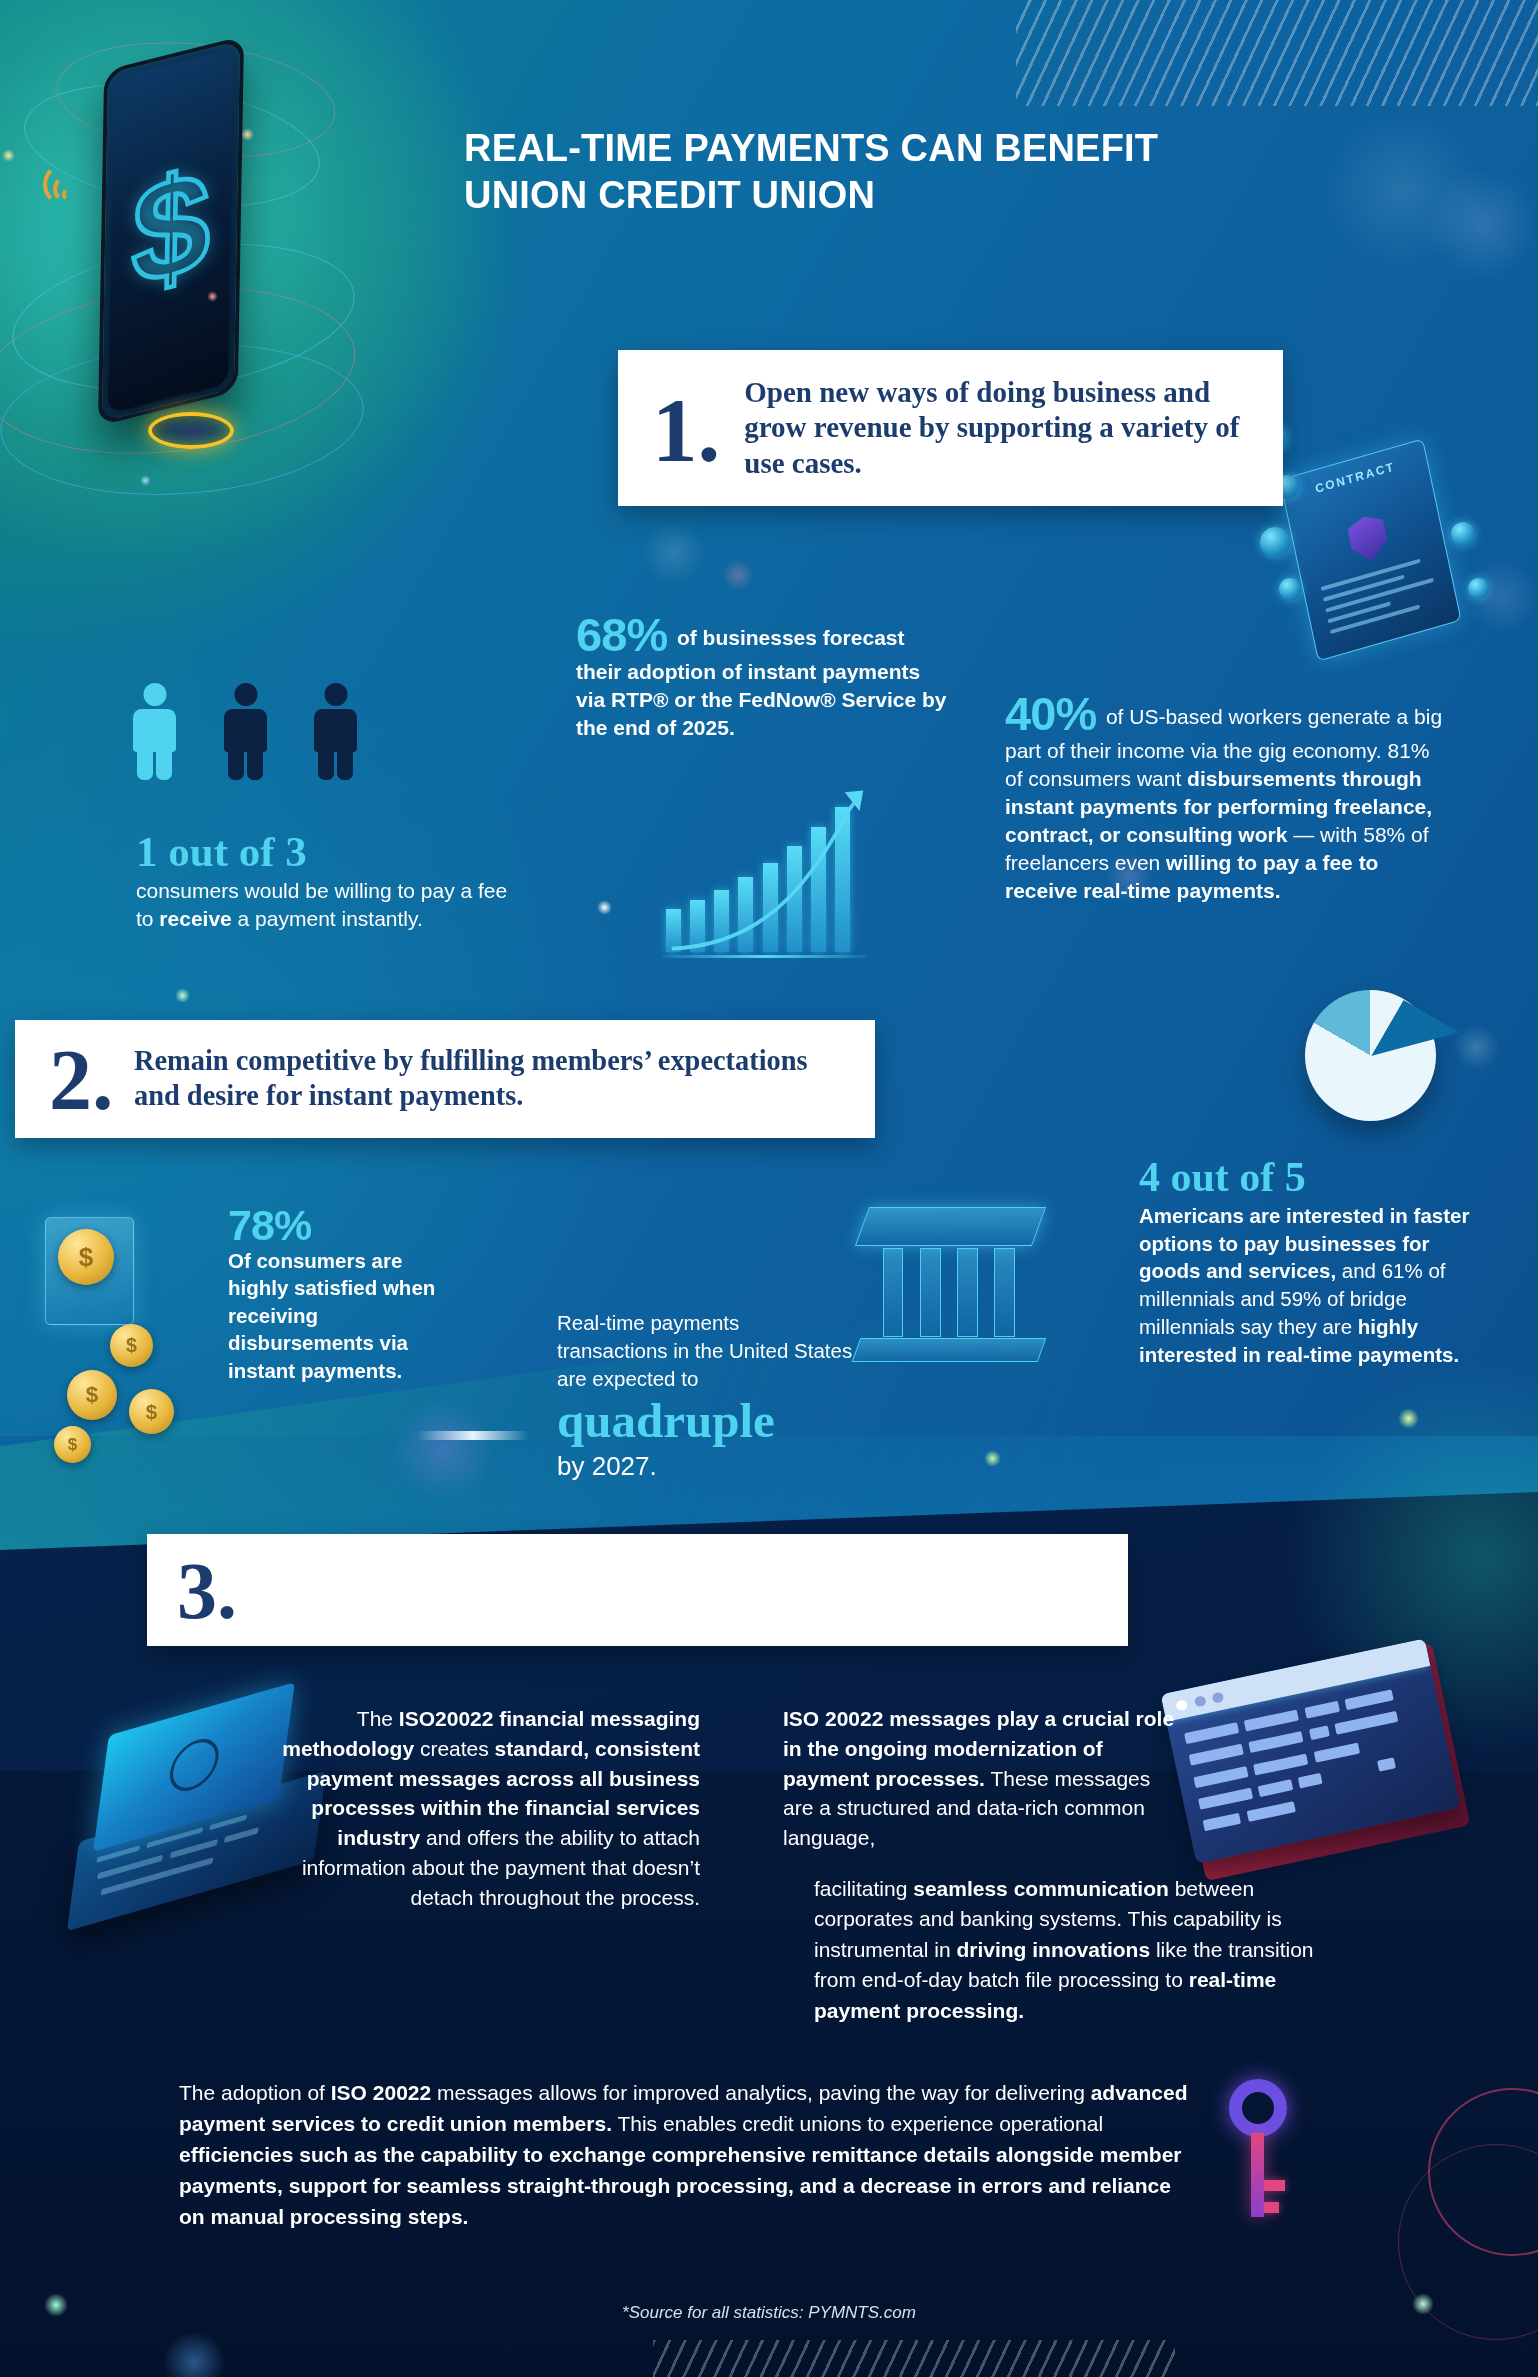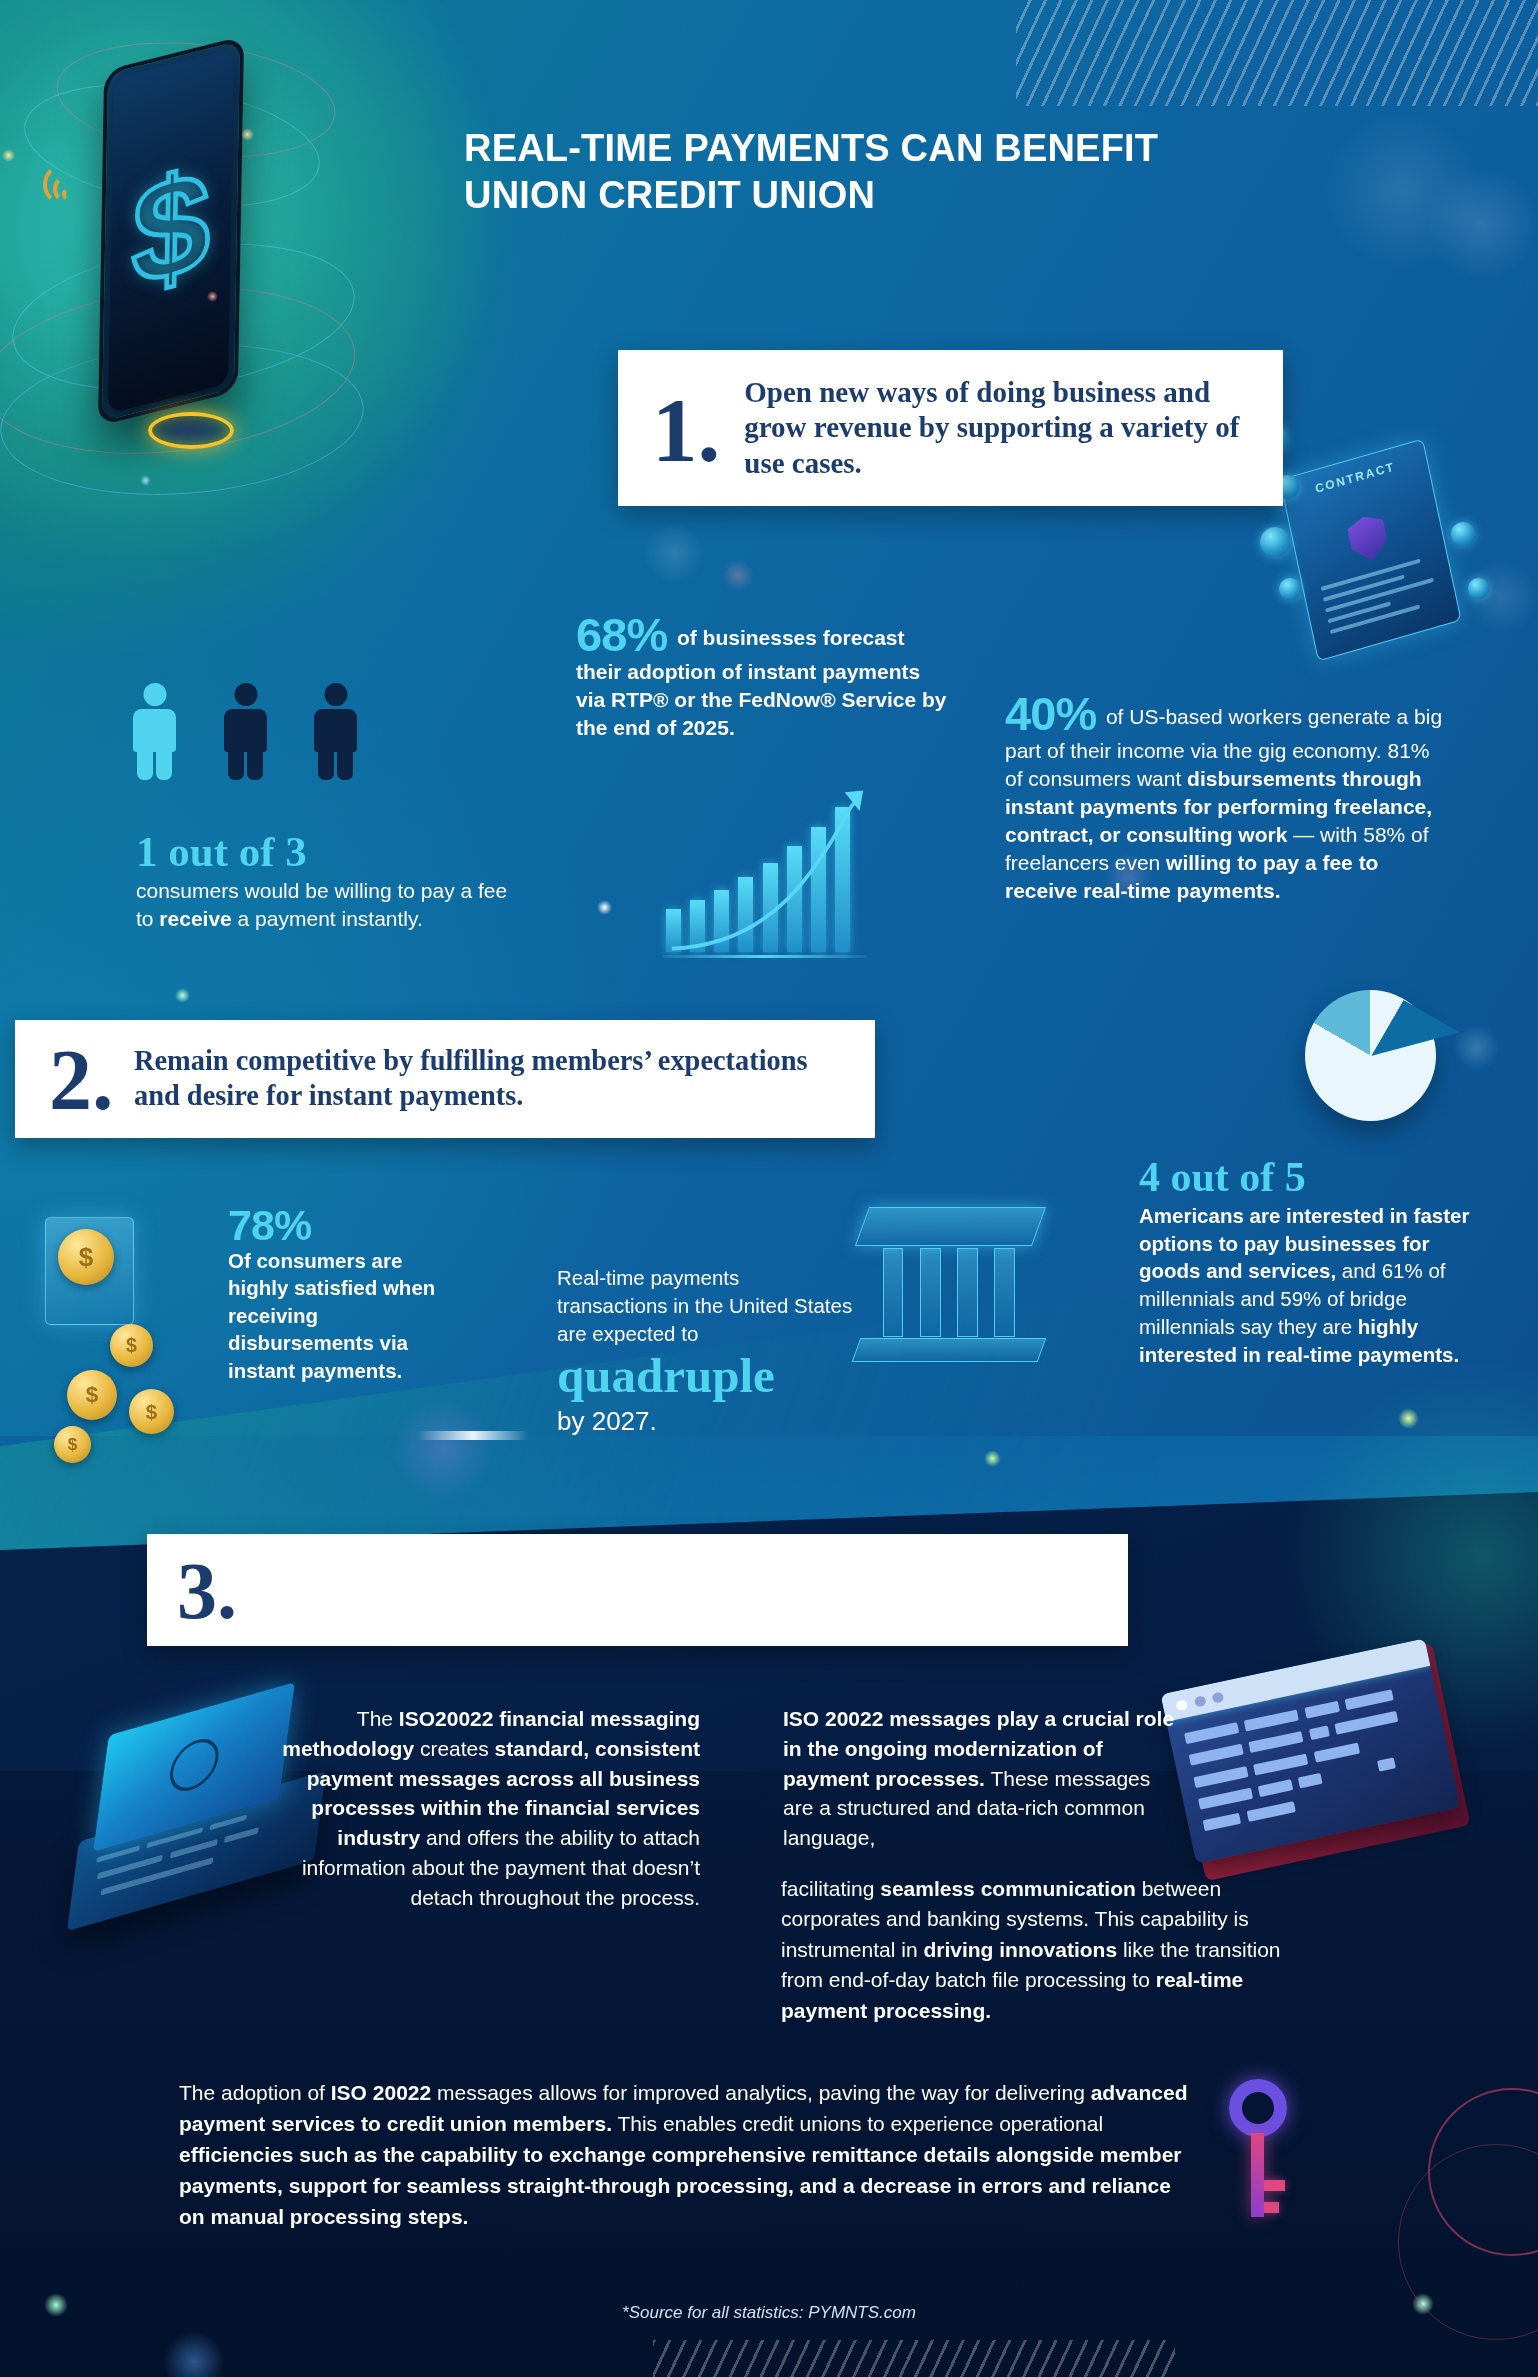--- a/index.html
+++ b/index.html
@@ -168,21 +168,21 @@
   #stat40 p{ font-size:21px; line-height:1.335; }
 
   #stat1of3{ left:136px; top:830px; width:373px; }
   #stat1of3 .bigserif{ font-size:43px; display:block; margin-bottom:3.7px; }
   #stat1of3 p{ font-size:21px; line-height:1.33; }
 
   #stat78{ left:228px; top:1204px; width:214px; }
   #stat78 .big{ font-size:43px; display:block; letter-spacing:-0.9px;}
   #stat78 p{ font-size:20.5px; line-height:1.34; font-weight:700; }
 
-  #statquad{ left:557px; top:1264px; width:298px; }
+  #statquad{ left:557px; top:1309px; width:298px; }
   #statquad p{ font-size:20.5px; line-height:1.36; }
   #statquad .bigserif{ font-size:49px; display:block; line-height:1.08; margin:1.9px 0 1.9px 0;}
   #statquad .after{ font-size:26px; }
 
   #stat4of5{ left:1139px; top:1156px; width:354px; }
   #stat4of5 .bigserif{ font-size:42px; display:block; margin-bottom:3.7px; }
   #stat4of5 p{ font-size:20.5px; line-height:1.36; }
 
   
   .person{ position:absolute; width:43px; height:97px; }
@@ -322,21 +322,21 @@
   }
   .keyicon .tooth{ position:absolute; left:52px; width:20.5px; height:11.2px;
     background:#e0467f; box-shadow:0 0 9.3px rgba(220,70,140,.6); }
 
   
   .isocol{ position:absolute; color:#ffffff; }
   .isocol p{ font-size:21px; line-height:1.42; }
   .isocol b{ font-weight:700; }
   #iso-left{ left:280px; top:1704px; width:420px; text-align:right; }
   #iso-right{ left:783px; top:1704px; width:401px; }
-  #iso-right-2{ left:781px; top:1874px; width:522px; }
+  #iso-right-2{ left:814px; top:1874px; width:522px; }
   #iso-right-2 p{ line-height:1.45; }
 
   
   #bottom-para{
     position:absolute; left:179px; top:2077px; width:1016px; color:#ffffff;
   }
   #bottom-para p{ font-size:21px; line-height:1.48; }
   #bottom-para b{ font-weight:700; }
 
   

